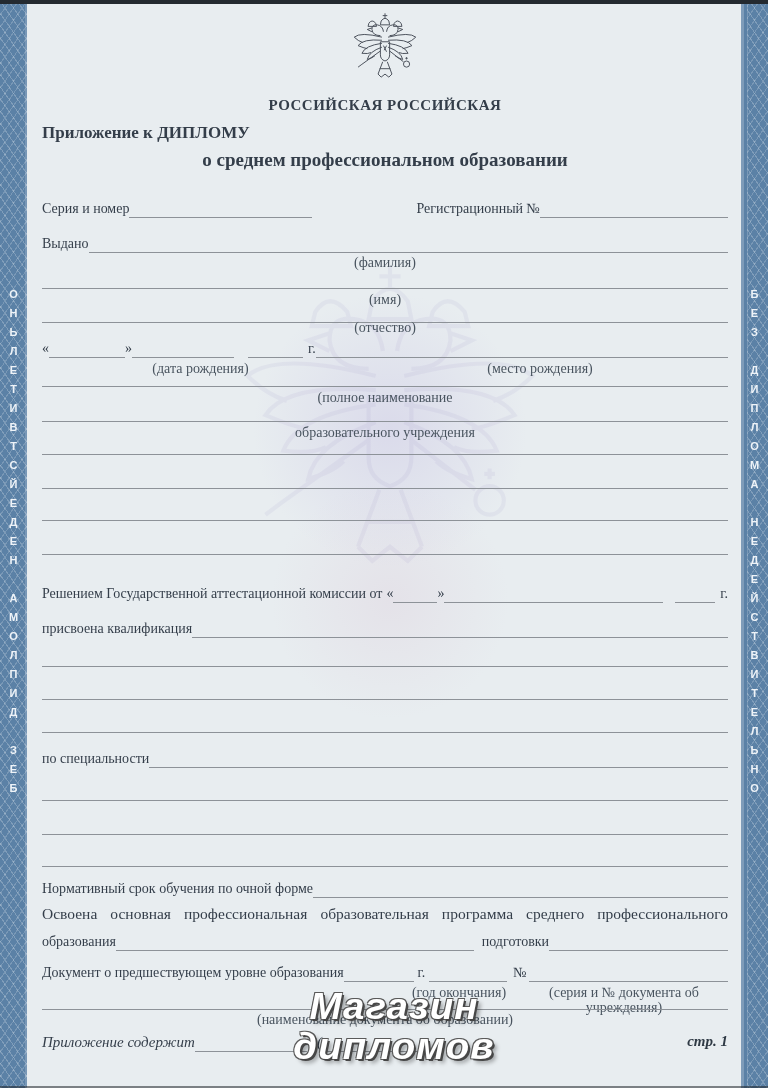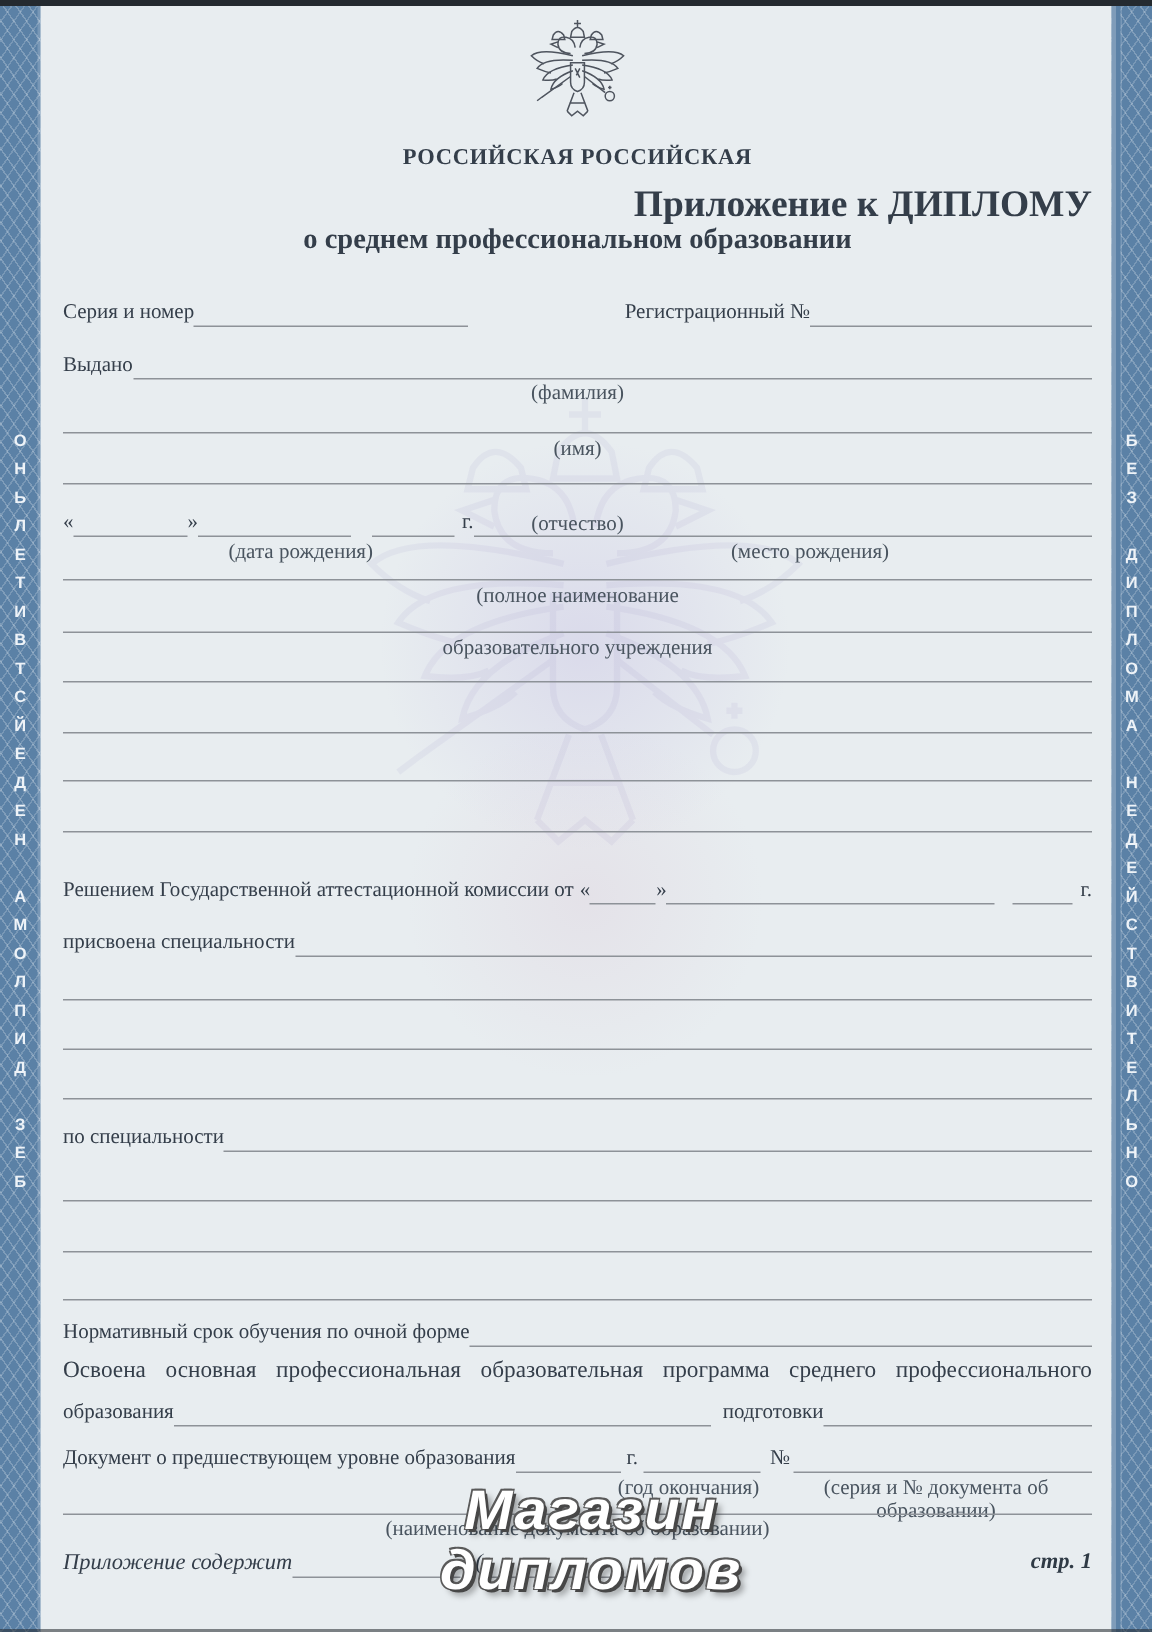--- a/index.html
+++ b/index.html
@@ -25,22 +25,22 @@
   .band.right{right:0;box-shadow:inset 3px 0 0 rgba(255,255,255,.22), inset 6px 0 0 rgba(91,129,166,1), inset 7px 0 0 rgba(255,255,255,.18);}
   .band-text{writing-mode:vertical-rl;text-orientation:upright;
     font-family:"Liberation Sans",sans-serif;font-weight:bold;font-size:11px;
     letter-spacing:7px;color:#eef3f8;white-space:pre;}
   
   .emblem-faint{position:absolute;left:205px;top:255px;width:370px;height:370px;opacity:.07;z-index:0;}
   
   .emblem{position:absolute;left:346px;top:11px;width:78px;height:80px;z-index:1;}
   .t1{position:absolute;left:42px;right:40px;top:97px;text-align:center;
       font-size:15px;font-weight:bold;letter-spacing:.5px;color:var(--ink,#39434e);z-index:1;}
-  .t2{position:absolute;left:42px;right:40px;top:123px;text-align:right;
-      font-size:25px;font-weight:bold;color:var(--ink,#39434e);z-index:1;}
+  .t2{position:absolute;left:42px;right:40px;top:123px;text-align:left;
+      font-size:17px;font-weight:bold;color:var(--ink,#39434e);z-index:1;}
   .t3{position:absolute;left:42px;right:40px;top:149px;text-align:center;
       font-size:19px;font-weight:bold;color:var(--ink,#39434e);z-index:1;}
   
   .row{position:absolute;left:42px;right:40px;display:flex;align-items:flex-end;height:20px;z-index:1;}
   .lbl{font-size:14px;line-height:1;color:var(--ink,#333d49);white-space:nowrap;padding-bottom:2px;}
   .ln{border-bottom:1px solid var(--line,#8d9298);height:16px;}
   .fx{flex:1;}
   .sp{height:16px;}
   .hr{position:absolute;left:42px;right:40px;border-bottom:1px solid var(--line,#8d9298);z-index:1;}
   .cap{position:absolute;font-size:14px;color:#49545f;text-align:center;z-index:1;line-height:1.1;}
@@ -112,21 +112,21 @@
   <div class="row" style="top:233px">
     <span class="lbl">Выдано</span>
     <span class="ln fx"></span>
   </div>
   <div class="cap full" style="top:255px">(фамилия)</div>
 
   <div class="hr" style="top:288px"></div>
   <div class="cap full" style="top:292px">(имя)</div>
 
   <div class="hr" style="top:322px"></div>
-  <div class="cap full" style="top:342px">(отчество)</div>
+  <div class="cap full" style="top:320px">(отчество)</div>
 
   <div class="row" style="top:338px">
     <span class="lbl">«</span>
     <span class="ln" style="width:76px"></span>
     <span class="lbl">»</span>
     <span class="ln" style="width:102px"></span>
     <span class="sp" style="width:14px"></span>
     <span class="ln" style="width:55px"></span>
     <span class="lbl" style="padding-left:5px">г.</span>
     <span class="ln fx"></span>
@@ -148,21 +148,21 @@
     <span class="lbl" style="padding-left:4px">«</span>
     <span class="ln" style="width:44px"></span>
     <span class="lbl">»</span>
     <span class="ln fx"></span>
     <span class="sp" style="width:12px"></span>
     <span class="ln" style="width:40px"></span>
     <span class="lbl" style="padding-left:5px">г.</span>
   </div>
 
   <div class="row" style="top:618px">
-    <span class="lbl">присвоена специальности</span>
+    <span class="lbl">присвоена квалификация</span>
     <span class="ln fx"></span>
   </div>
   <div class="hr" style="top:666px"></div>
   <div class="hr" style="top:699px"></div>
   <div class="hr" style="top:732px"></div>
 
   <div class="row" style="top:748px">
     <span class="lbl">по специальности</span>
     <span class="ln fx"></span>
   </div>
@@ -186,21 +186,21 @@
 
   <div class="row" style="top:962px">
     <span class="lbl">Документ о предшествующем уровне образования</span>
     <span class="ln" style="width:70px"></span>
     <span class="lbl" style="padding-left:4px;padding-right:4px">г.</span>
     <span class="ln" style="width:78px"></span>
     <span class="lbl" style="padding-left:6px;padding-right:2px">№</span>
     <span class="ln fx"></span>
   </div>
   <div class="cap" style="top:985px;left:403px;width:112px">(год окончания)</div>
-  <div class="cap" style="top:985px;left:518px;width:212px">(серия и № документа об образовании)</div>
+  <div class="cap" style="top:985px;left:518px;width:212px">(серия и № документа об учреждения)</div>
 
   <div class="hr" style="top:1009px"></div>
   <div class="cap full" style="top:1012px">(наименование документа об образовании)</div>
 
   <div class="row" style="top:1032px">
     <span class="lbl ital">Приложение содержит</span>
     <span class="ln" style="width:112px"></span>
     <span class="lbl ital" style="padding-left:10px">(</span>
     <span class="ln" style="width:102px"></span>
     <span class="sp fx"></span>

